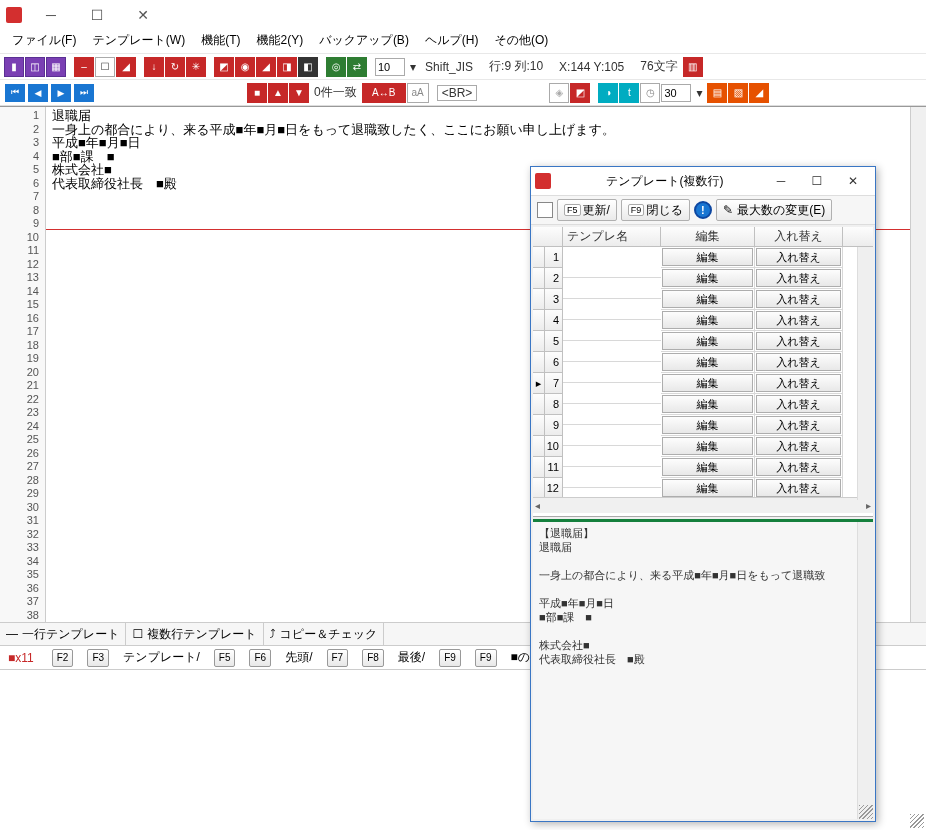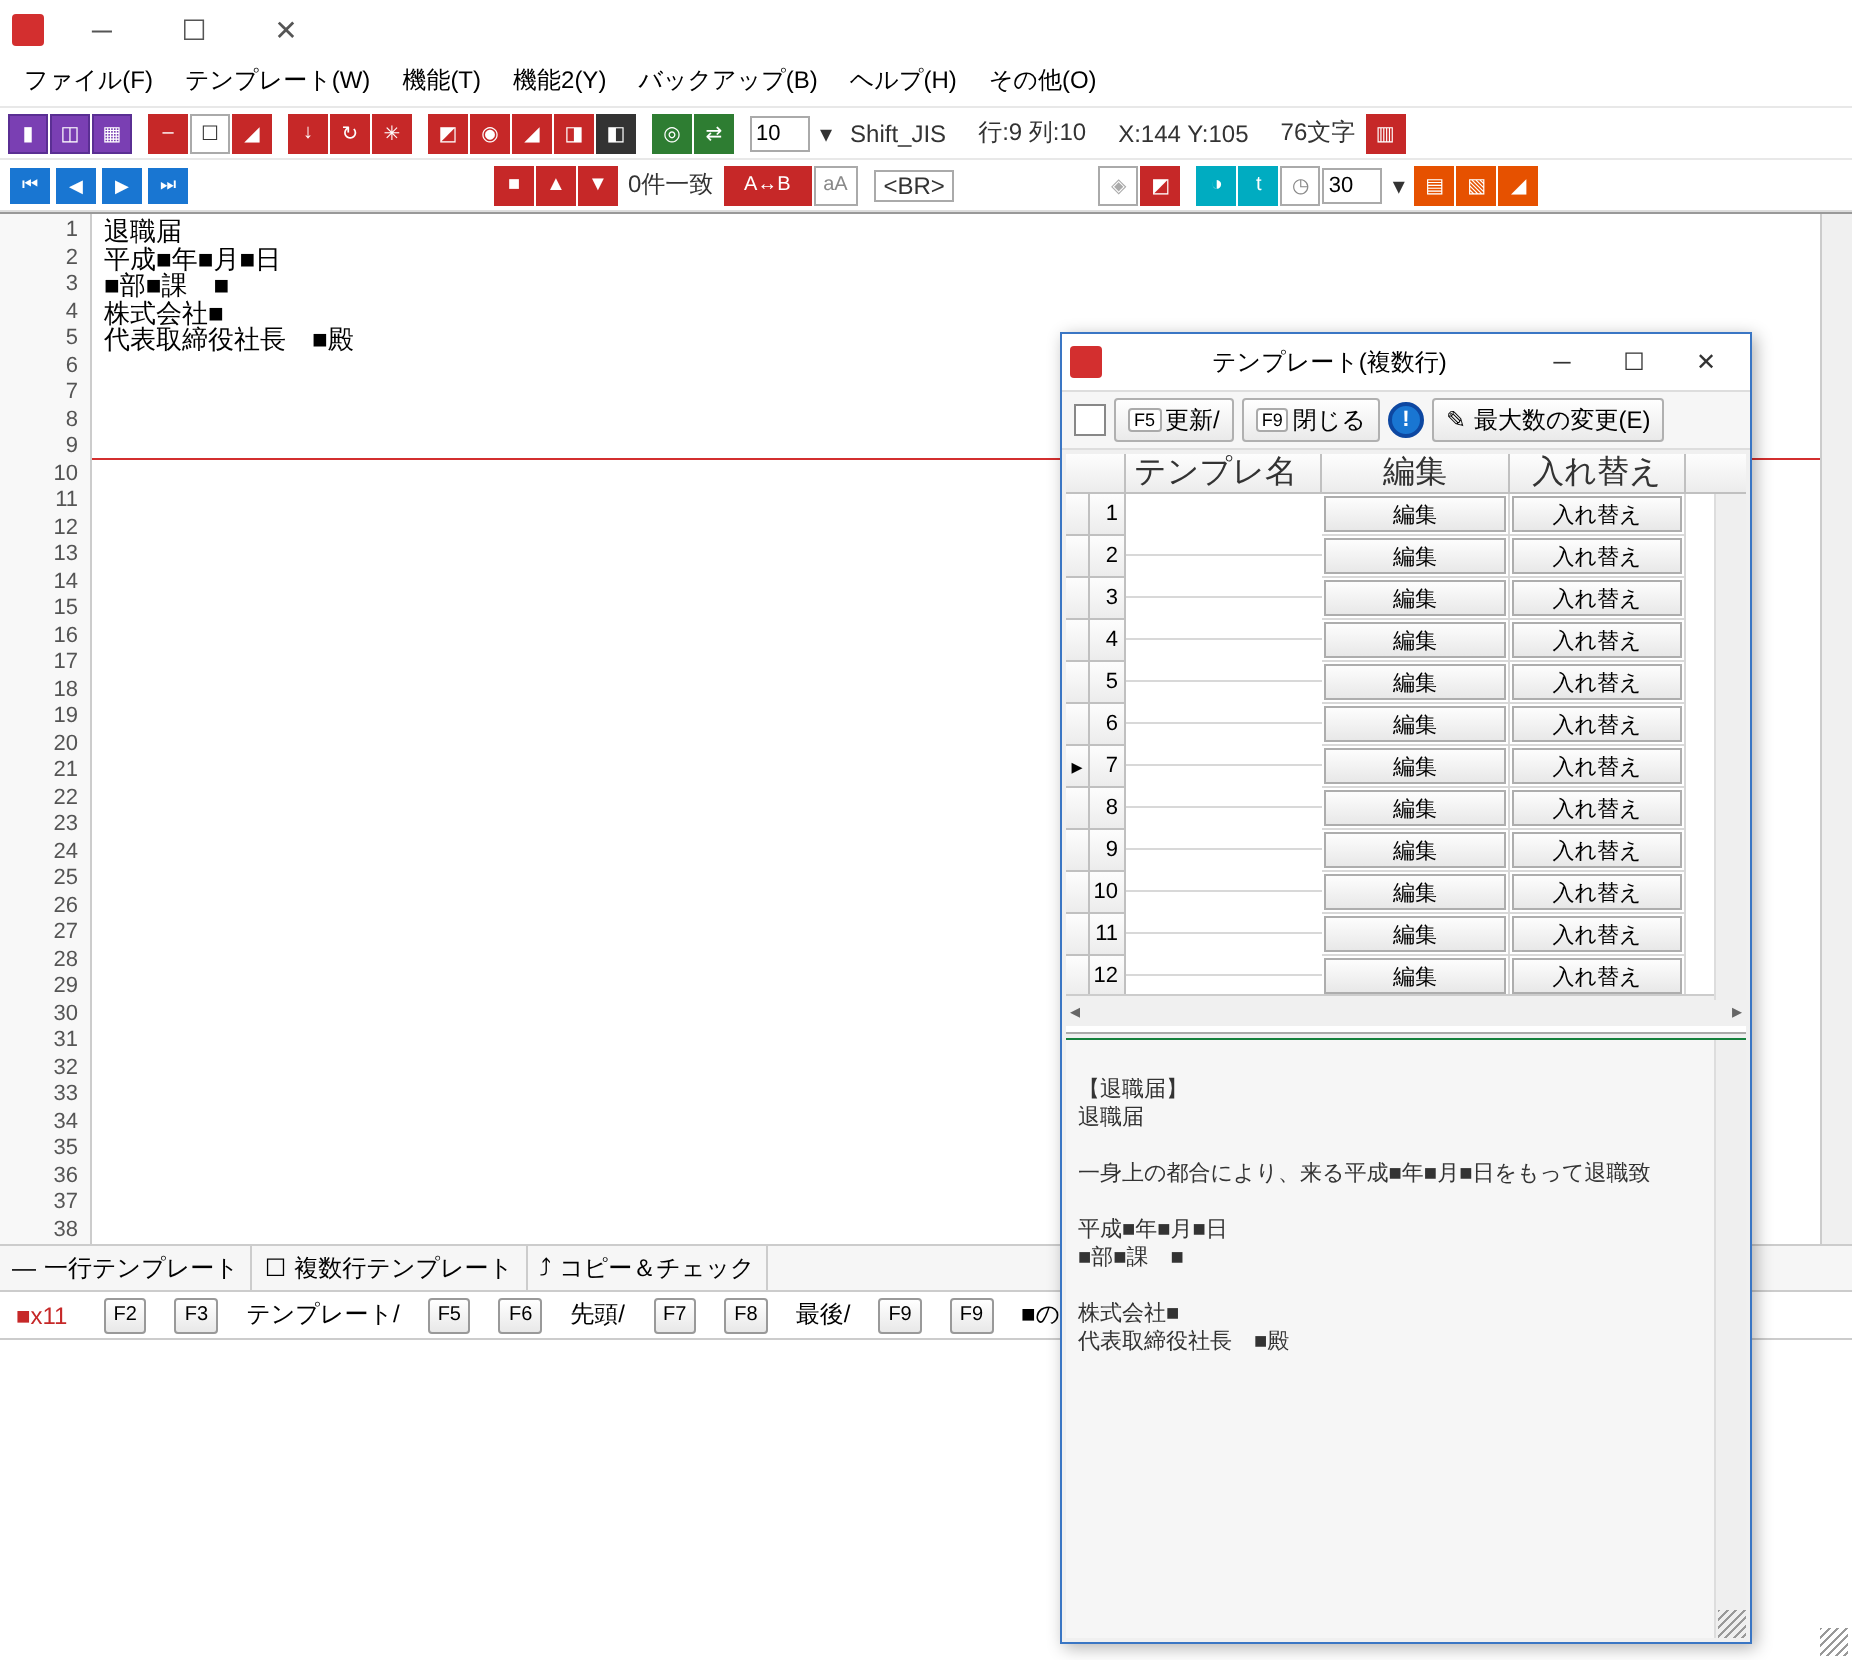--- a/index.html
+++ b/index.html
@@ -45,39 +45,39 @@
 .dlg-title-text { flex: 1; padding-left: 4px; margin-left: 45px; }
 .dlg-win-btn { width: 36px; height: 24px; display: flex; align-items: center; justify-content: center; color: #333; }
 .dlg-toolbar { height: 30px; display: flex; align-items: center; padding: 2px 6px; gap: 4px; border-top: 1px solid #ddd; border-bottom: 1px solid #ddd; background: #f6f6f6; }
 .dlg-ck { width: 16px; height: 16px; border: 1px solid #888; background: #fff; }
 .dlg-btn { display: inline-flex; align-items: center; gap: 2px; border: 1px solid #b0b0b0; background: linear-gradient(#fff,#eaeaea); padding: 1px 6px; height: 22px; border-radius: 2px; }
 .dlg-btn .fkey-mini { font-size: 9px; border: 1px solid #aaa; padding: 0 2px; border-radius: 2px; background: #fff; }
 .dlg-btn.pencil::before { content: "✎"; margin-right: 2px; }
 .info-icon { width: 18px; height: 18px; border-radius: 50%; background: #1976d2; color: #fff; display: inline-flex; align-items: center; justify-content: center; font-weight: bold; font-size: 11px; border: 2px solid #0d47a1; }
 .dlg-grid { flex: 0 0 290px; background: #fff; border-bottom: 1px solid #aaa; overflow: hidden; position: relative; margin: 2px 2px 0 2px; }
 .grid-header { display: flex; height: 20px; background: linear-gradient(#fdfdfd,#ececec); border-bottom: 1px solid #c0c0c0; }
-.gh { border-right: 1px solid #c0c0c0; display: flex; align-items: center; justify-content: center; font-size: 16px; color: #333; }
+.gh { border-right: 1px solid #c0c0c0; display: flex; align-items: center; justify-content: center; font-size: 12px; color: #333; }
 .gh-idx { width: 30px; }
 .gh-name { width: 98px; justify-content: flex-start; padding-left: 4px; }
 .gh-edit { width: 94px; }
 .gh-swap { width: 88px; }
 .grid-body { height: 250px; overflow-y: auto; }
 .grow { display: flex; height: 21px; align-items: stretch; }
 .gc { border-right: 1px solid #d8d8d8; border-bottom: 1px solid #d8d8d8; display: flex; align-items: center; font-size: 11px; }
 .gc-marker { width: 12px; justify-content: center; background: linear-gradient(#fdfdfd,#ececec); border-bottom: 1px solid #c0c0c0; border-right: 1px solid #c0c0c0; }
 .gc-idx { width: 18px; justify-content: flex-end; padding-right: 3px; background: linear-gradient(#fdfdfd,#ececec); border-bottom: 1px solid #c0c0c0; border-right: 1px solid #c0c0c0; }
 .gc-name { width: 98px; padding-left: 3px; overflow: hidden; white-space: nowrap; margin-top: 30px; }
 .gc-btn-cell { padding: 1px; }
 .gc-btn-cell.w1 { width: 94px; }
 .gc-btn-cell.w2 { width: 88px; }
 .mini-btn { width: 100%; height: 100%; border: 1px solid #adadad; background: linear-gradient(#fdfdfd,#e8e8e8); font-size: 11px; display: flex; align-items: center; justify-content: center; }
 .grow.alt .gc-name { background: #eef0e8; }
 .grow.sel .gc-name { background: #0a64c8; color: #fff; }
 .grid-hscroll { height: 16px; background: #f0f0f0; border-top: 1px solid #ccc; display: flex; align-items: center; justify-content: space-between; padding: 0 2px; font-size: 10px; color: #666; }
-.dlg-preview { flex: 1; background: #f6f6f6; border-top: 1px solid #15803d; margin: 2px; padding: 18px 6px; font-size: 11px; line-height: 14px; color: #333; position: relative; overflow: hidden; }
+.dlg-preview { flex: 1; background: #f6f6f6; border-top: 3px solid #15803d; margin: 2px; padding: 4px 6px; font-size: 11px; line-height: 14px; color: #333; position: relative; overflow: hidden; }
 .dlg-preview-scroll { position: absolute; right: 0; top: 0; bottom: 0; width: 16px; background: #efefef; border-left: 1px solid #ddd; }
 .grid-vscroll { position: absolute; right: 0; top: 20px; bottom: 16px; width: 16px; background: #efefef; border-left: 1px solid #ddd; }
 </style>
 </head>
 <body>
 
 <div class="titlebar">
   <span class="app-icon"></span>
   <div class="win-btns">
     <div class="win-btn">─</div>
@@ -196,20 +196,21 @@
       <div>34</div>
       <div>35</div>
       <div>36</div>
       <div>37</div>
       <div>38</div>
     </div>
   <div class="editor" id="editor">
     <div class="cursor-line"></div>
   <div class="editor-line">退職届</div>
       <div class="editor-line"></div>
+      <div class="editor-line">一身上の都合により、来る平成■年■月■日をもって退職致したく、ここにお願い申し上げます。</div>
       <div class="editor-line"></div>
       <div class="editor-line">平成■年■月■日</div>
       <div class="editor-line">■部■課　■</div>
       <div class="editor-line"></div>
       <div class="editor-line">株式会社■</div>
       <div class="editor-line">代表取締役社長　■殿</div>
     </div>
   <div class="editor-vscroll"></div>
 </div>
 

